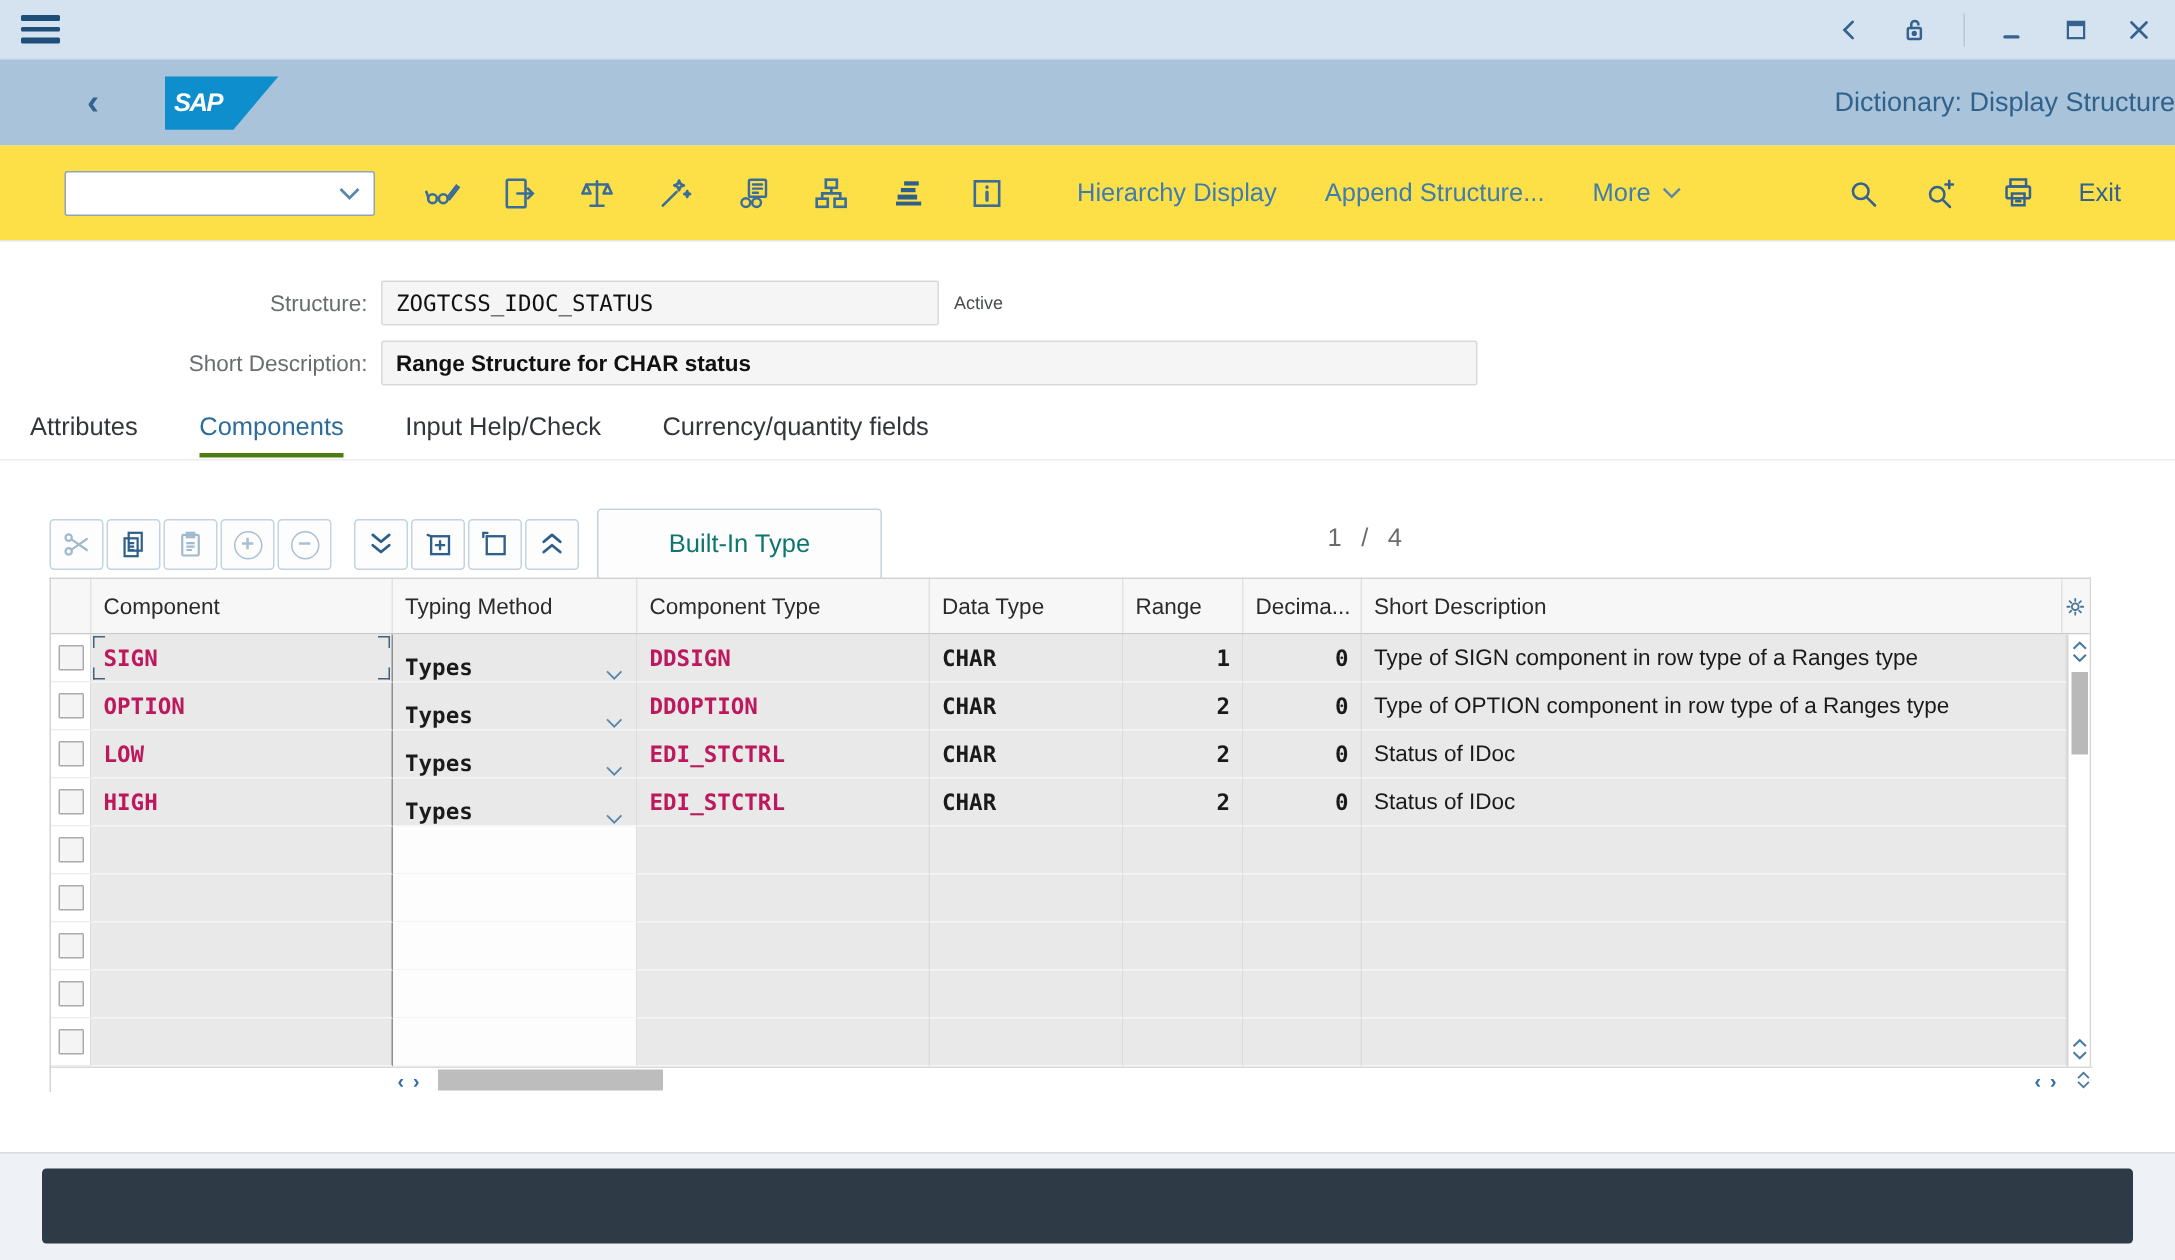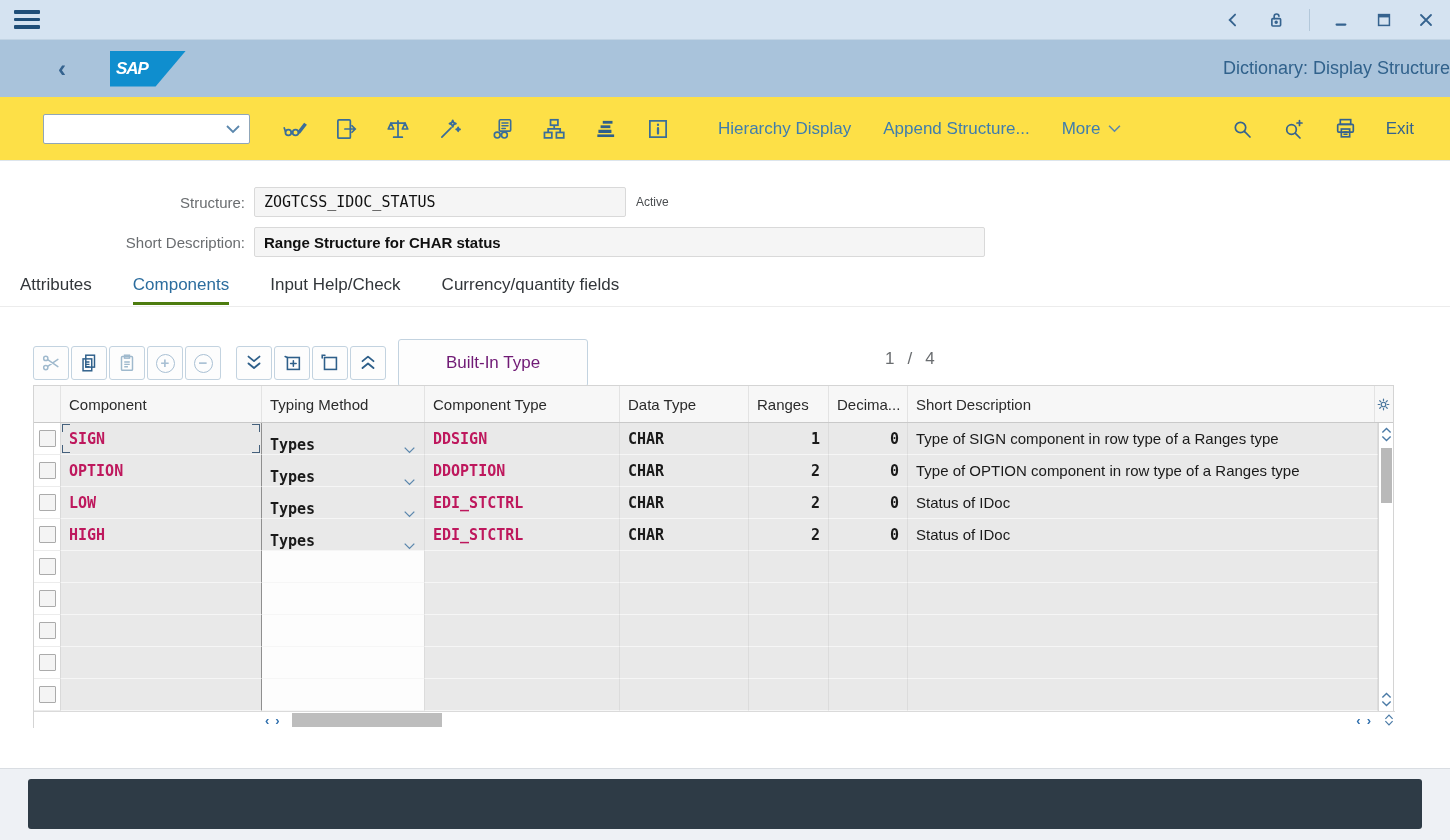--- a/index.html
+++ b/index.html
@@ -49,21 +49,21 @@
   .tabs { position:absolute; top:108px; left:0; width:1450px; height:38px; display:flex; align-items:center; padding-left:20px; border-bottom:1px solid #ececec; }
   .tab { font-size:17px; color:#32363a; padding:4px 0 10px 0; margin-right:41px; cursor:pointer; background:none; border:none; font-family:inherit; }
   .tab.active { color:#2c6d9e; border-bottom:3px solid #4d7c0f; padding-bottom:7px; }
 
   
   .grid-toolbar { position:absolute; top:184px; left:33px; width:1384px; height:36px; display:flex; align-items:center; }
   .gbtn { width:36px; height:34px; background:#fdfdfd; border:1px solid #c3d3e0; border-radius:3px; margin-right:2px; display:flex; align-items:center; justify-content:center; cursor:pointer; }
   .gbtn.disabled { cursor:default; }
   .circle-glyph { width:19px; height:19px; border:1.6px solid #a9c0d4; border-radius:50%; color:#a9c0d4; font-size:15px; line-height:16px; text-align:center; font-weight:bold; }
   .group-gap { width:13px; }
-  .builtin-btn { width:190px; height:48px; margin-left:10px; background:#fdfdfd; border:1px solid #c3d3e0; border-radius:3px; color:#701a75; font-size:17px; font-family:inherit; cursor:default; }
+  .builtin-btn { width:190px; height:48px; margin-left:10px; background:#fdfdfd; border:1px solid #c3d3e0; border-radius:3px; color:#0f766e; font-size:17px; font-family:inherit; cursor:default; }
   .pos-ind { position:absolute; left:852px; top:4px; color:#6a6d70; font-size:17px; letter-spacing:1px; display:flex; gap:12px; }
 
   
   .dtable { position:absolute; top:224px; left:33px; width:1361px; border:1px solid #d4d4d4; border-bottom:none; }
   .thead { display:grid; grid-template-columns:27px 201px 163px 195px 129px 80px 79px 467px 17px; height:37px; background:#f7f7f7; border-bottom:1px solid #c9c9c9; }
   .th { display:flex; align-items:center; padding:0 8px; font-size:15px; font-weight:normal; color:#2b2b2b; border-right:1px solid #e3e3e3; overflow:hidden; white-space:nowrap; }
   .th.gearcell { justify-content:center; padding:0; border-right:none; }
   .tbody { display:flex; }
   .rows { width:1344px; }
   .trow { display:grid; grid-template-columns:27px 201px 163px 195px 129px 80px 79px 470px; height:32px; }
@@ -343,21 +343,21 @@
       </div>
     </div>
 
     <div class="dtable">
       <div class="thead">
         <div class="th"></div>
         <div class="th">Component</div>
         <div class="th">Typing Method</div>
         <div class="th">Component Type</div>
         <div class="th">Data Type</div>
-        <div class="th">Ranges</div>
+        <div class="th">Range</div>
         <div class="th">Decima...</div>
         <div class="th">Short Description</div>
         <div class="th gearcell">
           <svg width="17" height="17" viewBox="0 0 24 24" fill="none" stroke="#49759c" stroke-width="1.7" stroke-linecap="round">
               <circle cx="12" cy="12" r="3.2"></circle>
               <path d="M12 4.5v2.2M12 17.3v2.2M4.5 12h2.2M17.3 12h2.2M6.7 6.7l1.6 1.6M15.7 15.7l1.6 1.6M17.3 6.7l-1.6 1.6M8.3 15.7l-1.6 1.6"></path>
             </svg>
         </div>
       </div>
 

